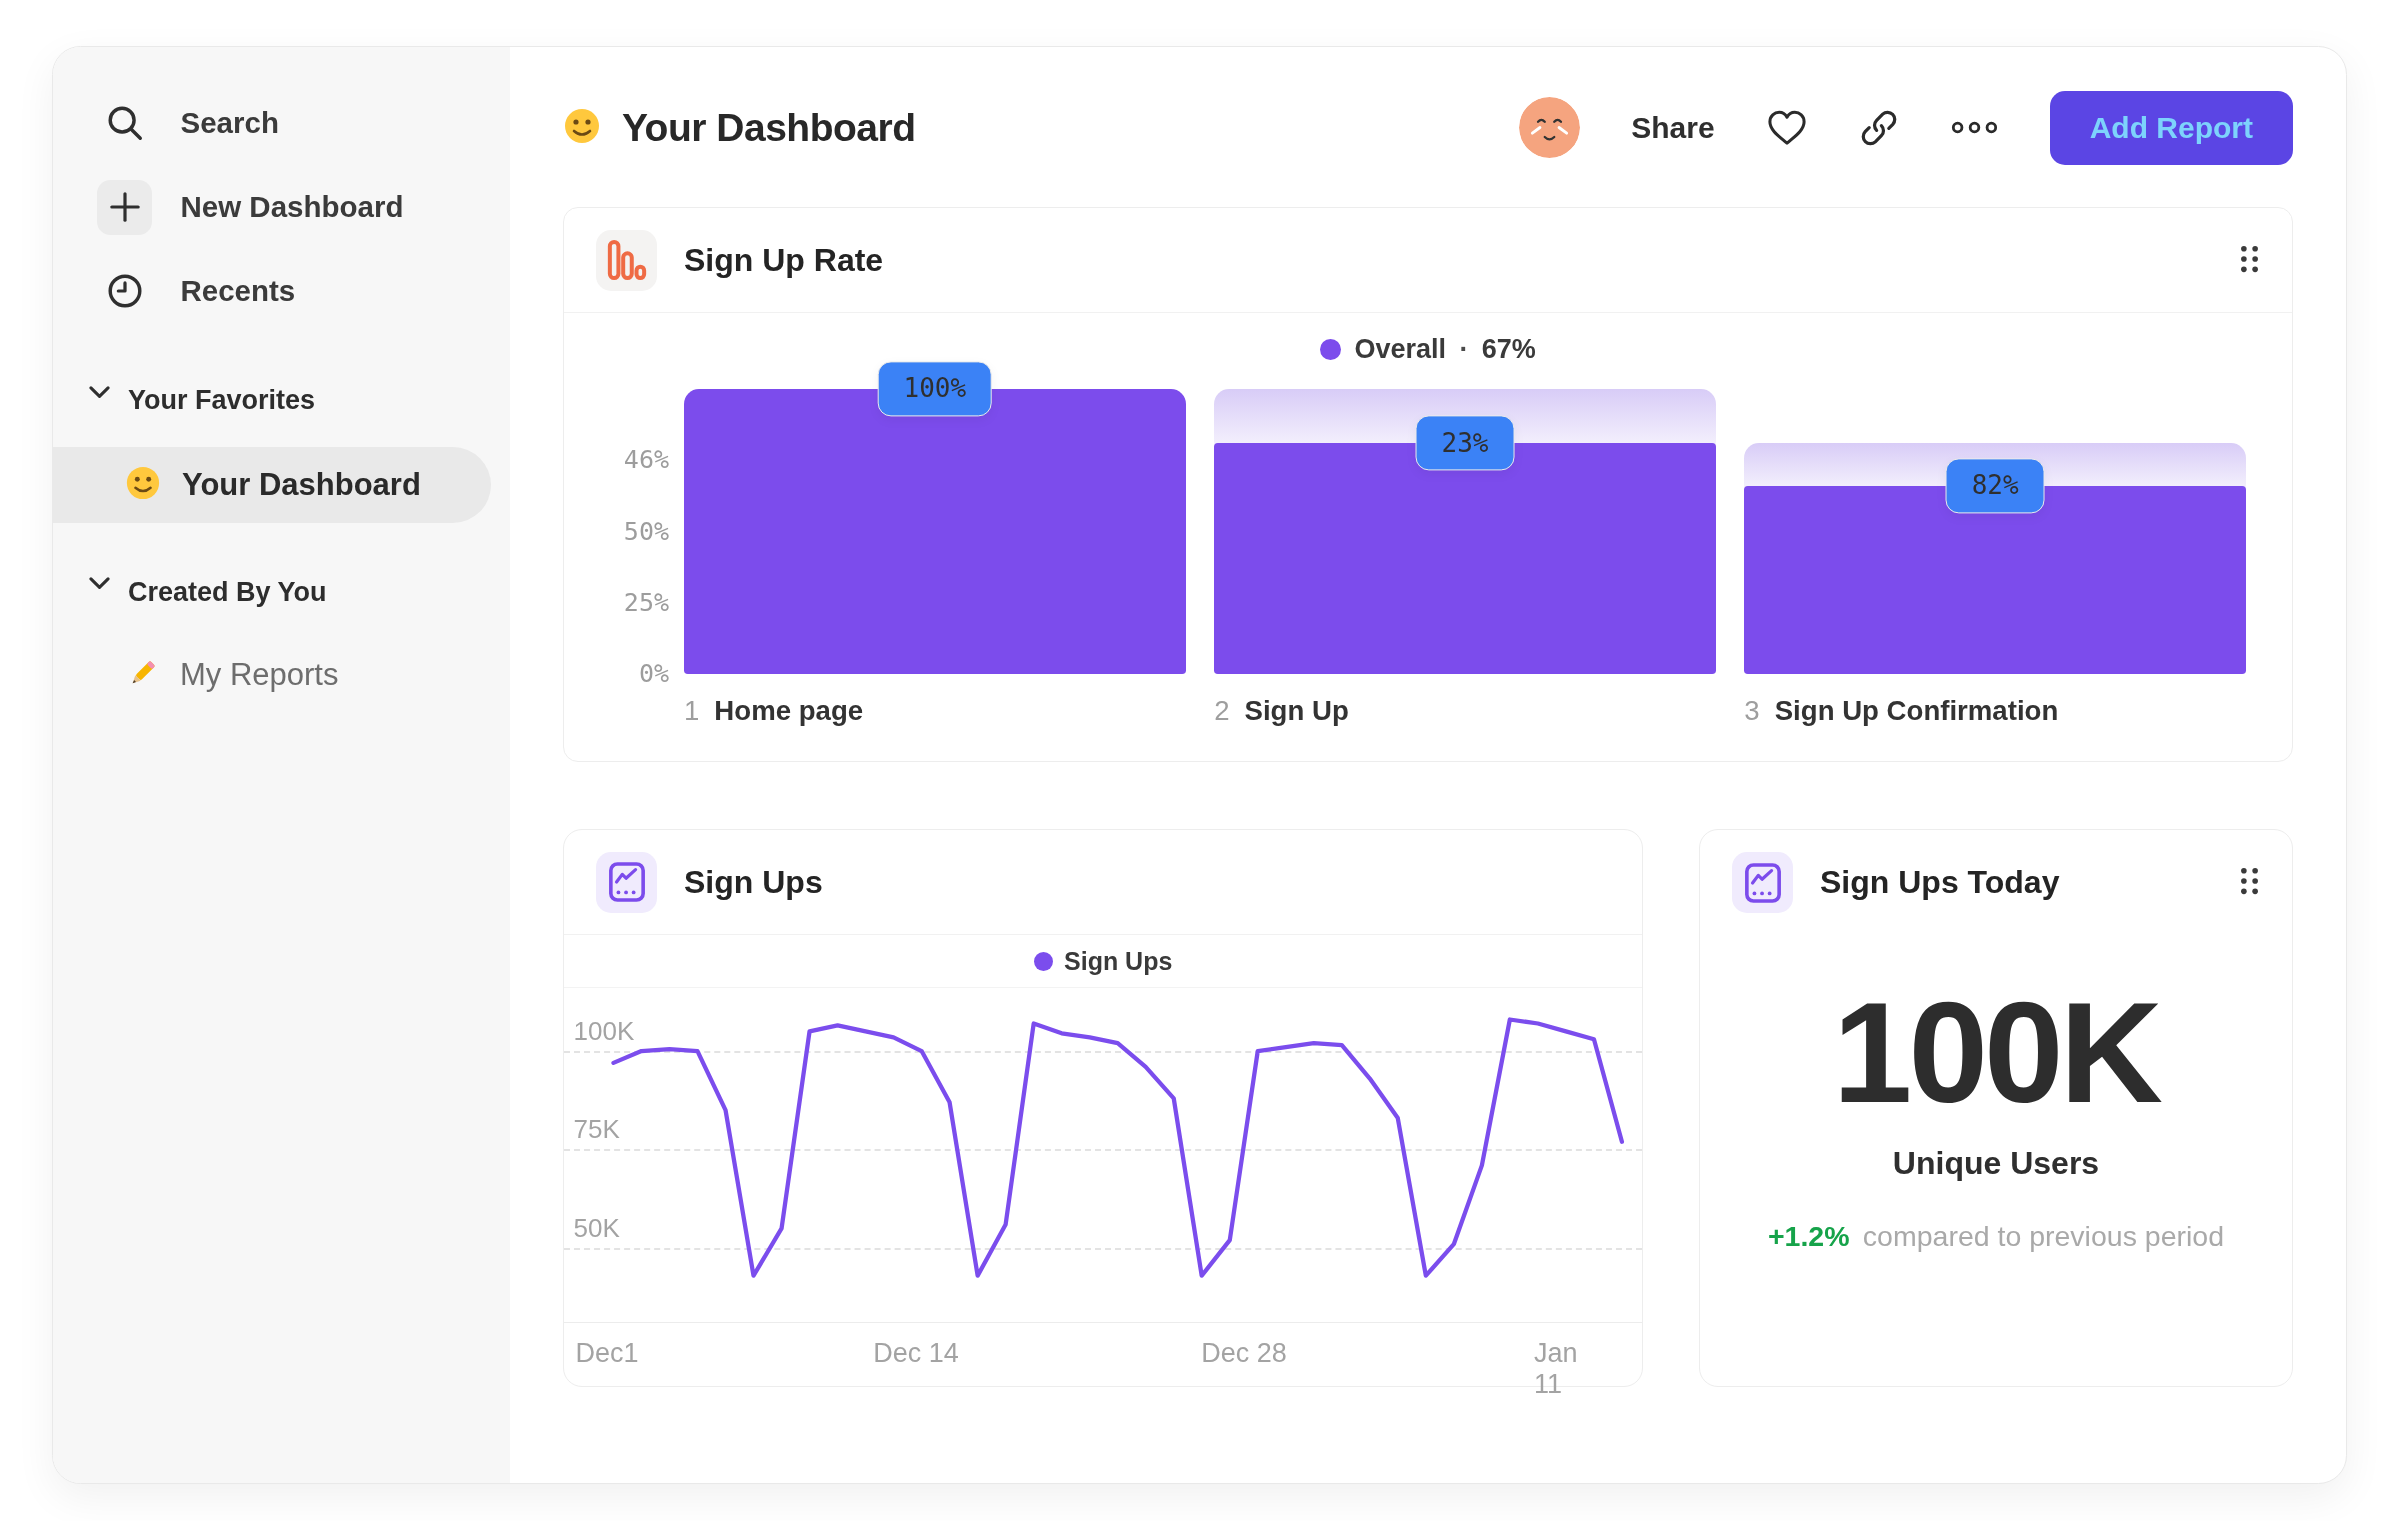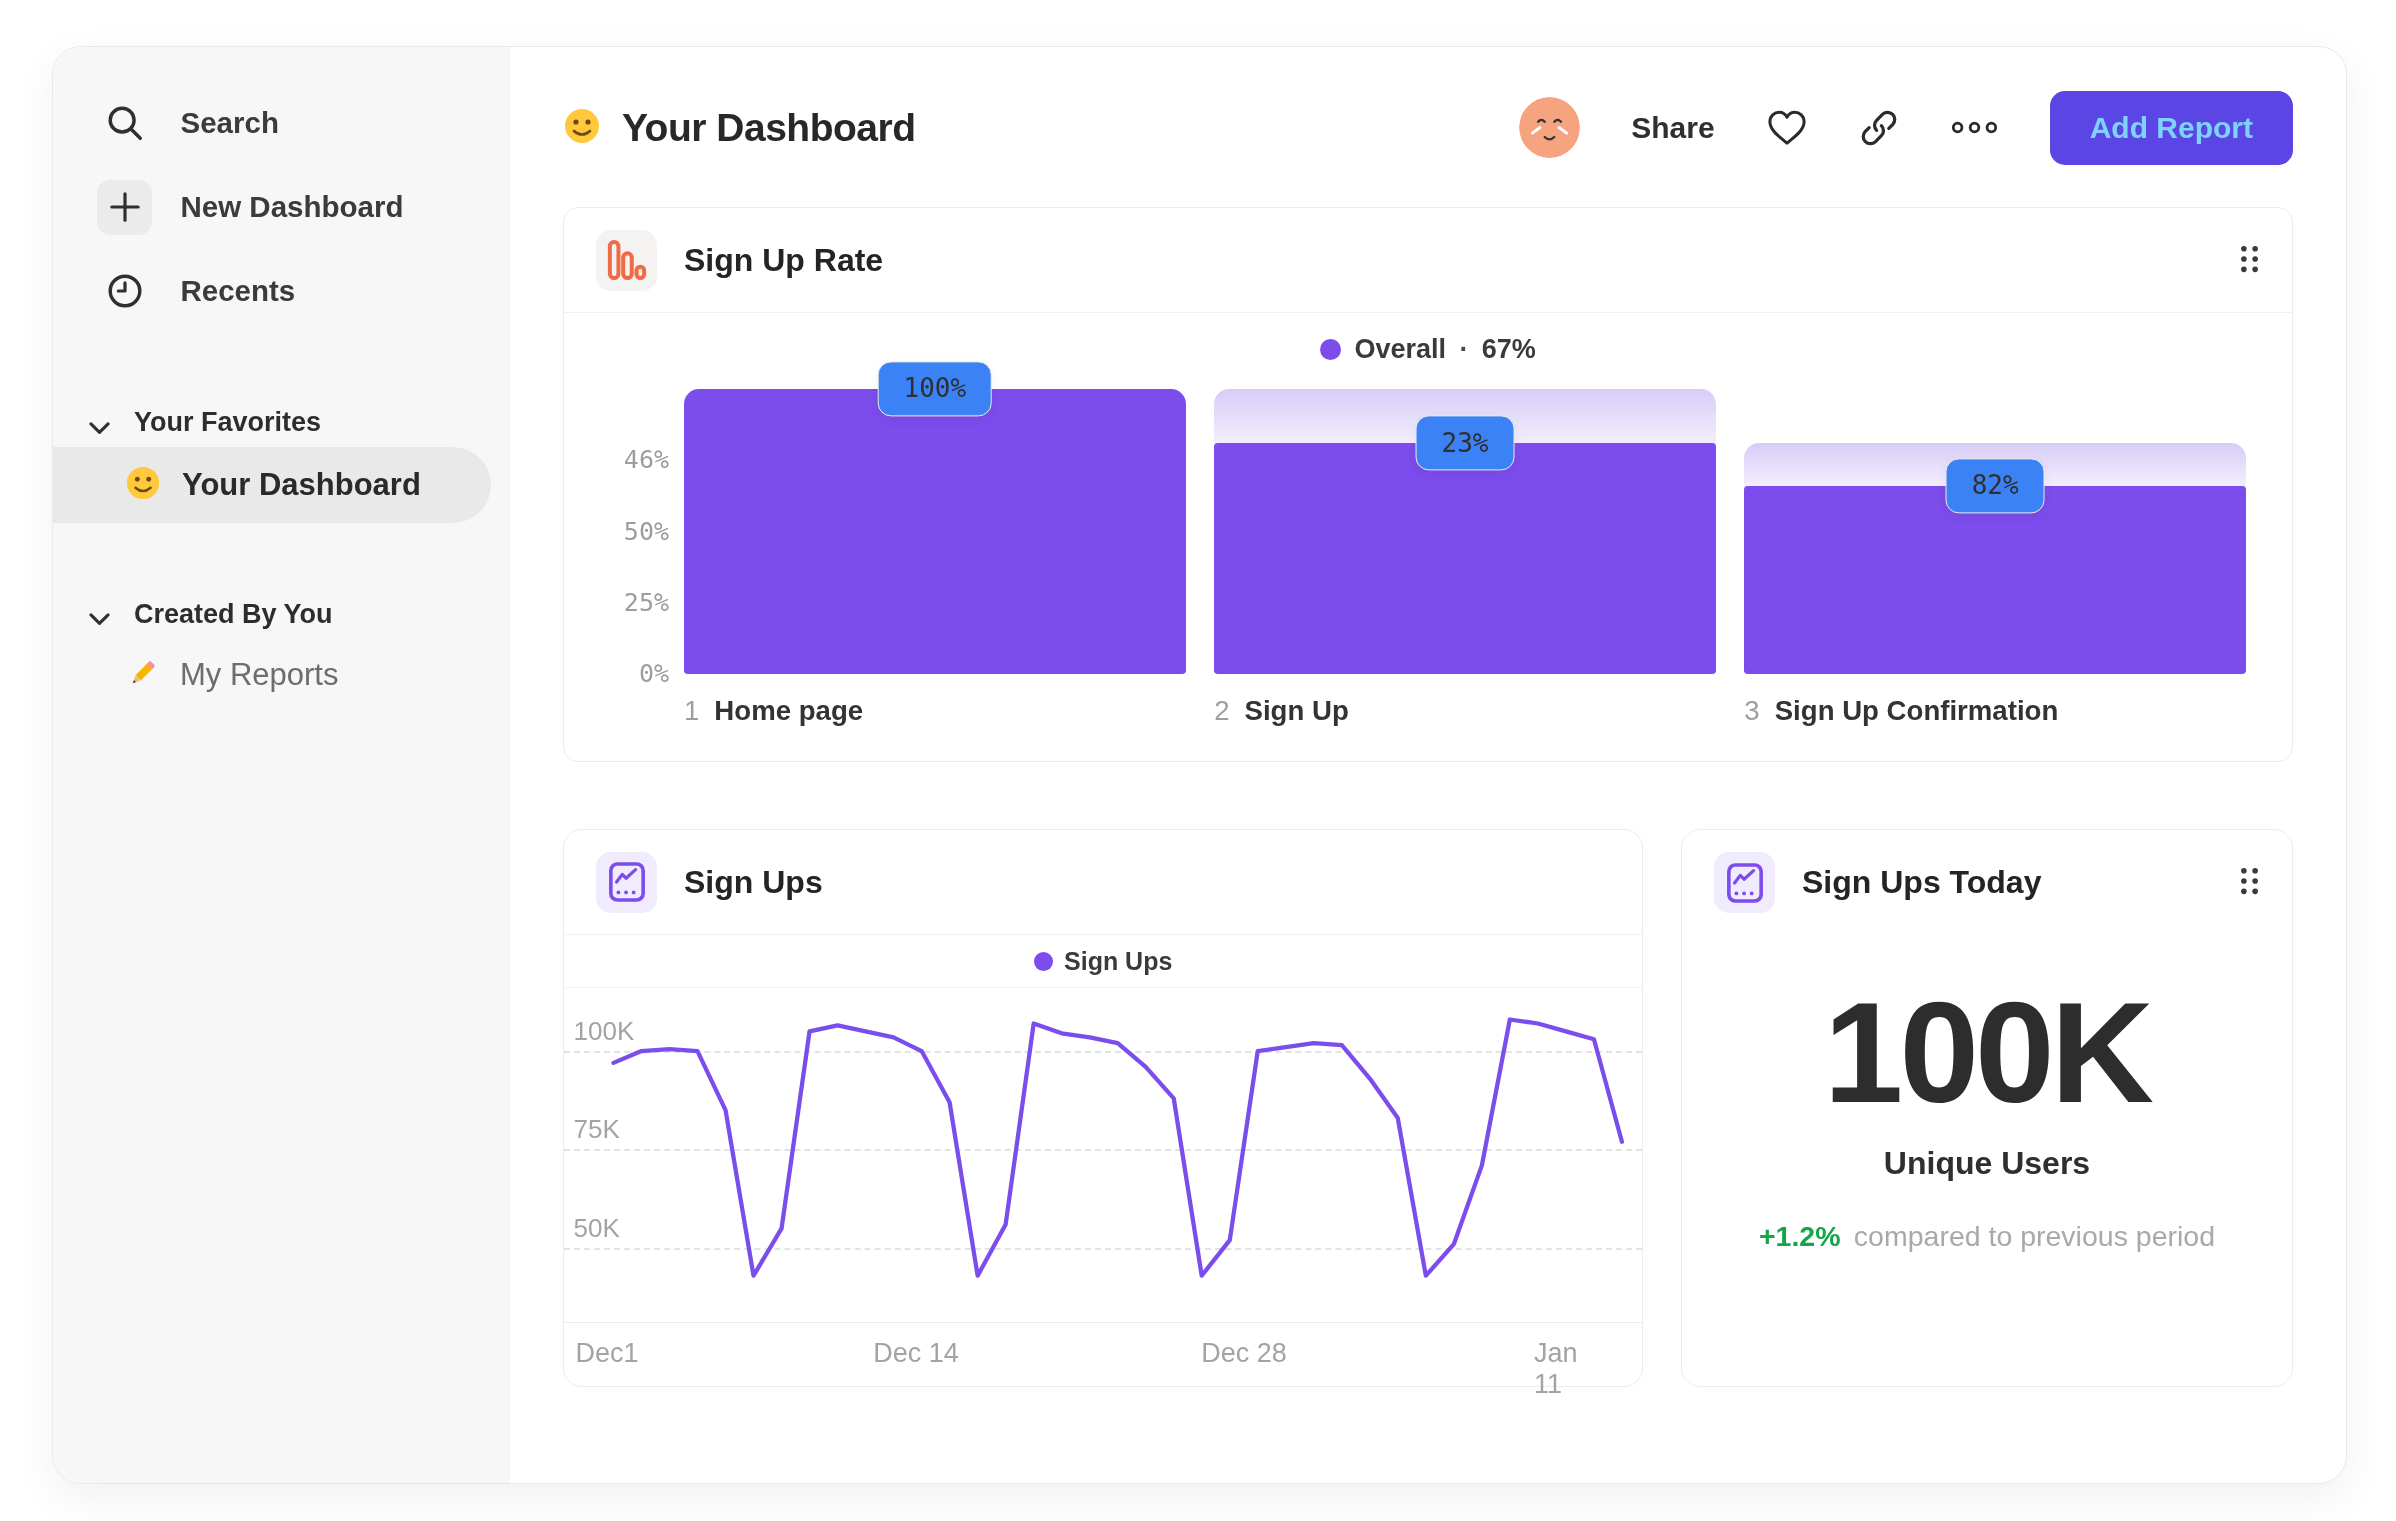--- a/index.html
+++ b/index.html
@@ -8,21 +8,21 @@
   .app { position:absolute; left:52px; top:46px; width:2295px; height:1438px;
          background:#fff; border:1.9px solid #e9e9e9; border-radius:28.5px;
          box-shadow:0 13.3px 42px rgba(0,0,0,.06); display:flex; overflow:hidden; }
 
   
   .sidebar { width:457px; background:#f7f7f7; padding-top:34px; flex-shrink:0; }
   .nav-item { height:84px; display:flex; align-items:center; padding-left:44px; gap:28.5px; cursor:pointer; }
   .nav-icon { width:55px; height:55px; display:flex; align-items:center; justify-content:center; flex-shrink:0; }
   .nav-icon.boxed { background:#ebebeb; border-radius:13.3px; }
   .nav-label { font-size:29.5px; font-weight:600; color:#3b3b3b; }
-  .section-header { margin-top:52px; height:53px; display:flex; align-items:flex-end; gap:24px; padding-left:36px; cursor:pointer; }
+  .section-header { margin-top:52px; height:53px; display:flex; align-items:flex-start; gap:18px; padding-left:36px; cursor:pointer; }
   .section-header.second { margin-top:54px; }
   .section-title { font-size:27px; font-weight:700; color:#2d2d2d; }
   .pill { margin-top:8.6px; width:438px; height:76px; background:#e9e9e9; border-radius:0 42px 42px 0;
           display:flex; align-items:center; gap:21px; padding-left:72px; cursor:pointer; }
   .pill-label { font-size:31px; font-weight:700; color:#2a2a2a; }
   .nav-sub { margin-top:9.5px; height:72px; display:flex; align-items:center; gap:21px; padding-left:72px; cursor:pointer; }
   .nav-sub-label { font-size:31px; font-weight:500; color:#6d6d6d; }
 
   
   .main { flex:1; padding:0 53px; }
@@ -63,21 +63,21 @@
   .funnel-bar .badge { position:absolute; left:50%; transform:translate(-50%,50%); background:#3b82f6;
             border:1.9px solid #ebebeb; border-radius:13.3px; padding:11.4px 25px; white-space:nowrap;
             font-family:"DejaVu Sans Mono",monospace; font-size:26px; color:#2f2f2f;
             box-shadow:0 3.8px 11.4px rgba(0,0,0,.05);text-align:right; }
   .funnel-labels { display:flex; gap:28.5px; margin-left:74px; margin-top:21px; }
   .step-label { flex:1; display:flex; gap:15px; font-size:27.6px; }
   .step-label .num { color:#9e9e9e; }
   .step-label .name { color:#333; font-weight:600; }
 
   
-  .row2 { display:flex; gap:38px; margin-top:67px; }
+  .row2 { display:flex; gap:56px; margin-top:67px; }
   .line-card { width:1080px; height:558px; display:flex; flex-direction:column; }
   .line-legend { height:53px; display:flex; align-items:center; justify-content:center; gap:11.4px;
                  font-size:25px; font-weight:600; color:#3a3a3a; border-bottom:1.9px solid #f3f3f3; }
   .line-legend .dot { width:19px; height:19px; border-radius:50%; }
   .line-plot { position:relative; height:335px; border-bottom:1.9px solid #ececec; }
   .gridline { position:absolute; left:0; right:0; border-top:2.9px dashed #e3e3e3; }
   .gridline .ylab { position:absolute; left:9.5px; bottom:5.7px; font-size:26px; font-weight:500; color:#a3a3a3; }
   .line-svg { position:absolute; inset:0; }
   .line-xlabels { position:relative; height:59px; }
   .line-xlabels span { position:absolute; top:15px; font-size:27px; color:#a3a3a3; }

